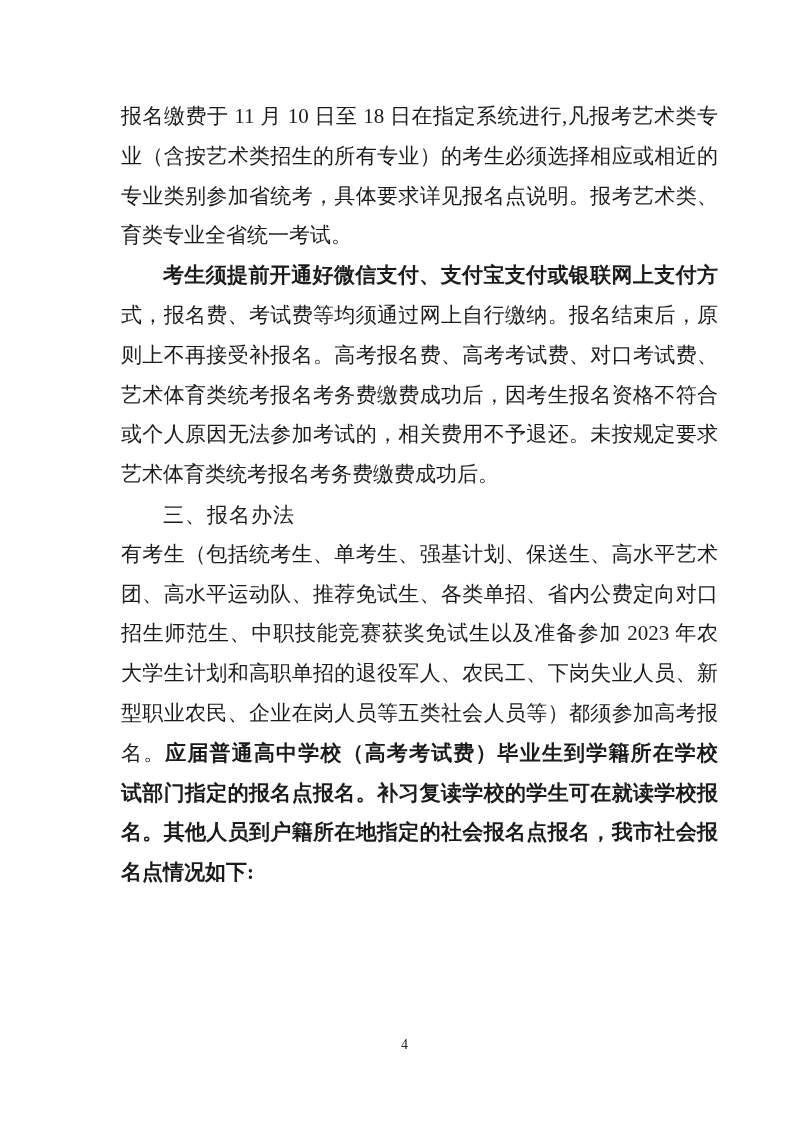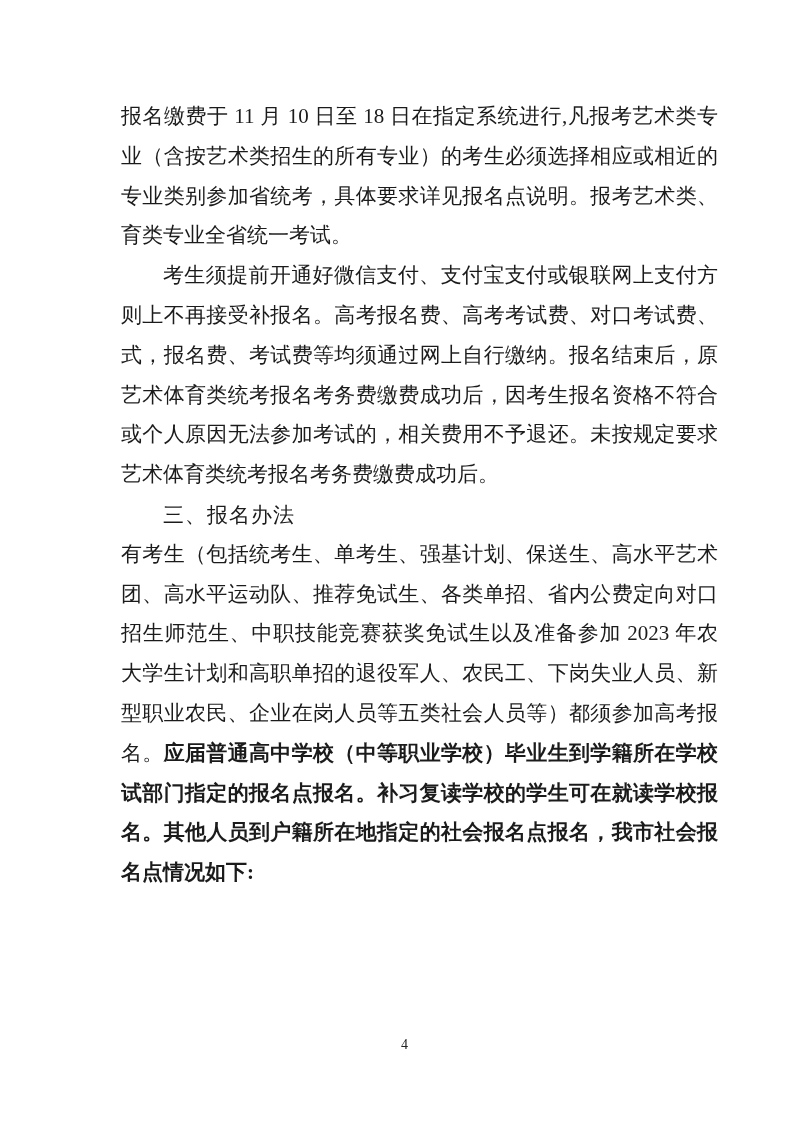--- a/index.html
+++ b/index.html
@@ -29,20 +29,21 @@
     line-height: 39.8px;
     text-align: justify;
     text-align-last: justify;
     overflow: hidden;
   }
   .line.last {
     text-align-last: left;
   }
   .indent {
     text-indent: 2em;
+    font-weight: bold;
   }
   .heading {
     font-family: "Liberation Sans", "DejaVu Sans", sans-serif;
     font-weight: normal;
     letter-spacing: 1px;
   }
   .bold {
     font-weight: bold;
   }
   .page-number {
@@ -61,35 +62,35 @@
 
 <div class="page">
   <div class="text-block">
 
     <div class="line">报名缴费于 11 月 10 日至 18 日在指定系统进行,凡报考艺术类专</div>
     <div class="line">业（含按艺术类招生的所有专业）的考生必须选择相应或相近的</div>
     <div class="line">专业类别参加省统考，具体要求详见报名点说明。报考艺术类、</div>
     <div class="line last">育类专业全省统一考试。</div>
 
     <div class="line indent">考生须提前开通好微信支付、支付宝支付或银联网上支付方</div>
+    <div class="line">式，报名费、考试费等均须通过网上自行缴纳。报名结束后，原</div>
     <div class="line">则上不再接受补报名。高考报名费、高考考试费、对口考试费、</div>
-    <div class="line">式，报名费、考试费等均须通过网上自行缴纳。报名结束后，原</div>
     <div class="line">艺术体育类统考报名考务费缴费成功后，因考生报名资格不符合</div>
     <div class="line">或个人原因无法参加考试的，相关费用不予退还。未按规定要求</div>
     <div class="line last">艺术体育类统考报名考务费缴费成功后。</div>
 
     <div class="line last indent heading">三、报名办法</div>
 
     <div class="line">有考生（包括统考生、单考生、强基计划、保送生、高水平艺术</div>
     <div class="line">团、高水平运动队、推荐免试生、各类单招、省内公费定向对口</div>
     <div class="line">招生师范生、中职技能竞赛获奖免试生以及准备参加 2023 年农民</div>
     <div class="line">大学生计划和高职单招的退役军人、农民工、下岗失业人员、新</div>
     <div class="line">型职业农民、企业在岗人员等五类社会人员等）都须参加高考报</div>
 
-    <div class="line"><span>名。</span><span class="bold">应届普通高中学校（中等职业学校）毕业生到学籍所在学校</span></div>
+    <div class="line"><span>名。</span><span class="bold">应届普通高中学校（高考考试费）毕业生到学籍所在学校</span></div>
 
     <div class="line bold">试部门指定的报名点报名。补习复读学校的学生可在就读学校报</div>
     <div class="line bold">名。其他人员到户籍所在地指定的社会报名点报名，我市社会报</div>
     <div class="line bold last">名点情况如下:</div>
 
   </div>
 
   <div class="page-number">4</div>
 </div>
 

